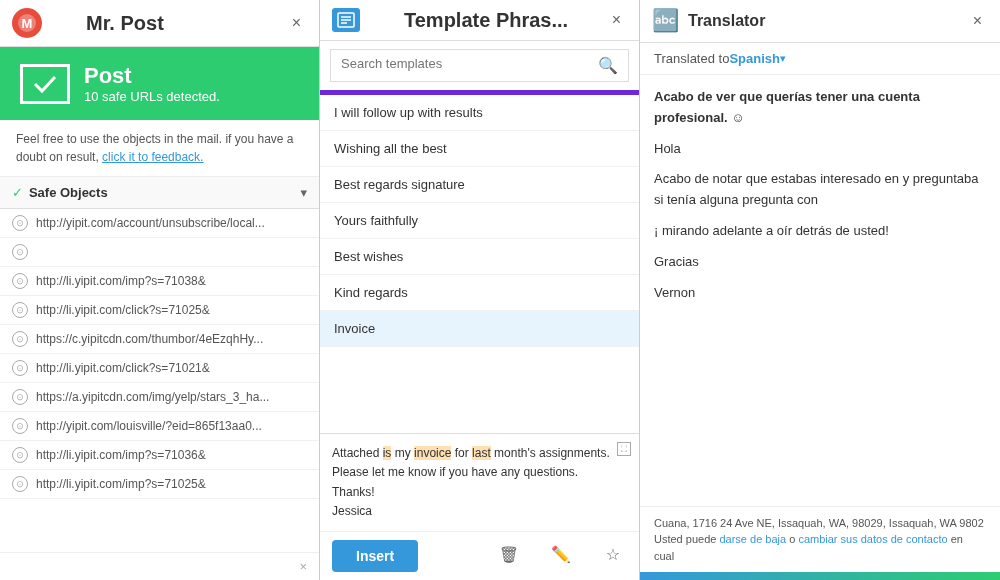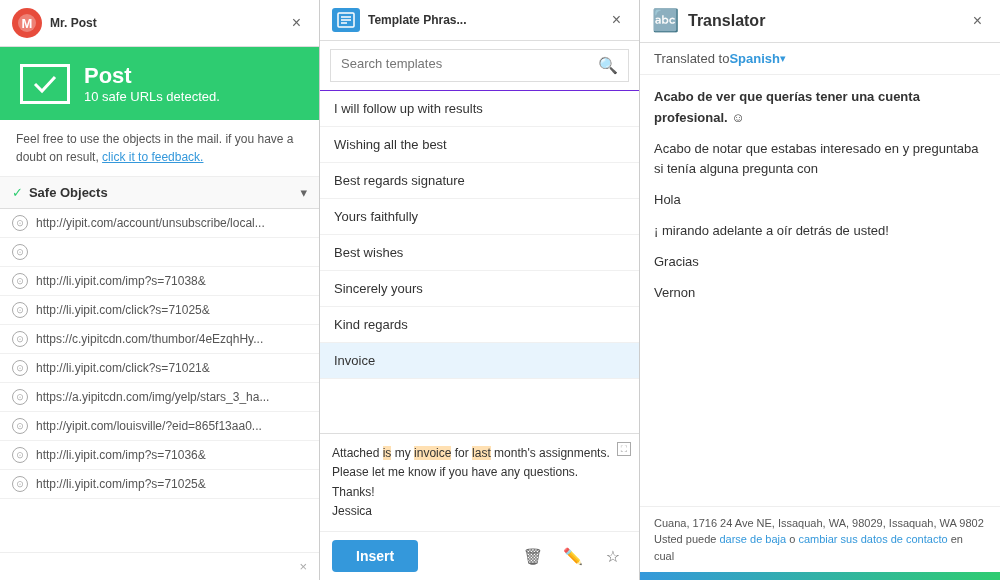--- a/index.html
+++ b/index.html
@@ -45,24 +45,25 @@
       align-items: center;
       justify-content: center;
       color: white;
       font-weight: bold;
       font-size: 14px;
       margin-right: 8px;
       flex-shrink: 0;
     }
 
     .panel-title {
-      font-size: 12px;
-      font-weight: bold;
-      color: #333;
-      flex: 1;
+      font-size: 20px;
+      font-weight: bold;
+      color: #333;
+      flex: 1;
+      margin-left: 36px;
     }
 
     .close-btn {
       cursor: pointer;
       color: #666;
       font-size: 16px;
       padding: 2px 6px;
     }
 
     .safe-banner {
@@ -215,21 +216,21 @@
     }
 
     .search-icon {
       color: #3498db;
       font-size: 16px;
     }
 
     .template-list {
       overflow-y: auto;
       flex: 1;
-      border-top: 1px solid #6d28d9;
+      border-top: 5px solid #6d28d9;
     }
 
     .template-item {
       padding: 10px 14px;
       border-bottom: 1px solid #f0f0f0;
       cursor: pointer;
       color: #333;
       font-size: 13px;
     }
 
@@ -274,24 +275,23 @@
     .preview-text .highlight-invoice {
       background: #ffe0b2;
     }
 
     .preview-text .highlight-last {
       background: #ffe0b2;
     }
 
     .template-actions {
       display: flex;
-      align-items: center;
       padding: 8px 12px;
       border-top: 1px solid #eee;
-      gap: 12px;
+      gap: 24px;
     }
 
     .btn-insert {
       background: #3498db;
       color: white;
       border: none;
       border-radius: 4px;
       padding: 8px 24px;
       font-size: 14px;
       cursor: pointer;
@@ -504,21 +504,20 @@
     <span class="search-icon">🔍</span>
   </div>
 
   <div class="template-list">
 
   <div class="template-item">I will follow up with results</div>
       <div class="template-item">Wishing all the best</div>
       <div class="template-item">Best regards signature</div>
       <div class="template-item">Yours faithfully</div>
       <div class="template-item">Best wishes</div>
-      <div class="template-item">Sincerely yours</div>
       <div class="template-item">Kind regards</div>
       <div class="template-item active">Invoice</div>
     </div>
 
   <div class="template-preview-area">
     <div class="preview-expand">⛶</div>
     <div class="preview-text">
       <p>Attached <span class="highlight-is">is</span> my <span class="highlight-invoice">invoice</span> for <span class="highlight-last">last</span> month's assignments.<br>
       Please let me know if you have any questions.</p>
       <p>Thanks!<br>Jessica</p>
@@ -546,22 +545,22 @@
 
   <div class="translated-to-bar">
     <span>Translated to</span>
     <span class="lang-badge">Spanish</span>
     <span class="lang-chevron">▾</span>
   </div>
 
   <div class="translator-content">
     <p class="trans-intro">Acabo de ver que querías tener una cuenta profesional. ☺</p>
 
-  <p class="trans-para">Acabo de notar que estabas interesado en y preguntaba si tenía alguna pregunta con</p>
-      <p class="trans-para">Hola</p>
+  <p class="trans-para">Hola</p>
+      <p class="trans-para">Acabo de notar que estabas interesado en y preguntaba si tenía alguna pregunta con</p>
       <p class="trans-para">¡ mirando adelante a oír detrás de usted!</p>
       <p class="trans-para">Gracias</p>
       <p class="trans-para">Vernon</p>
     </div>
 
   <div class="translator-footer">
     <div>Cuana, 1716 24 Ave NE, Issaquah, WA, 98029, Issaquah, WA 9802</div>
     <div>
       <span>Usted puede</span>
       <a>darse de baja</a>

